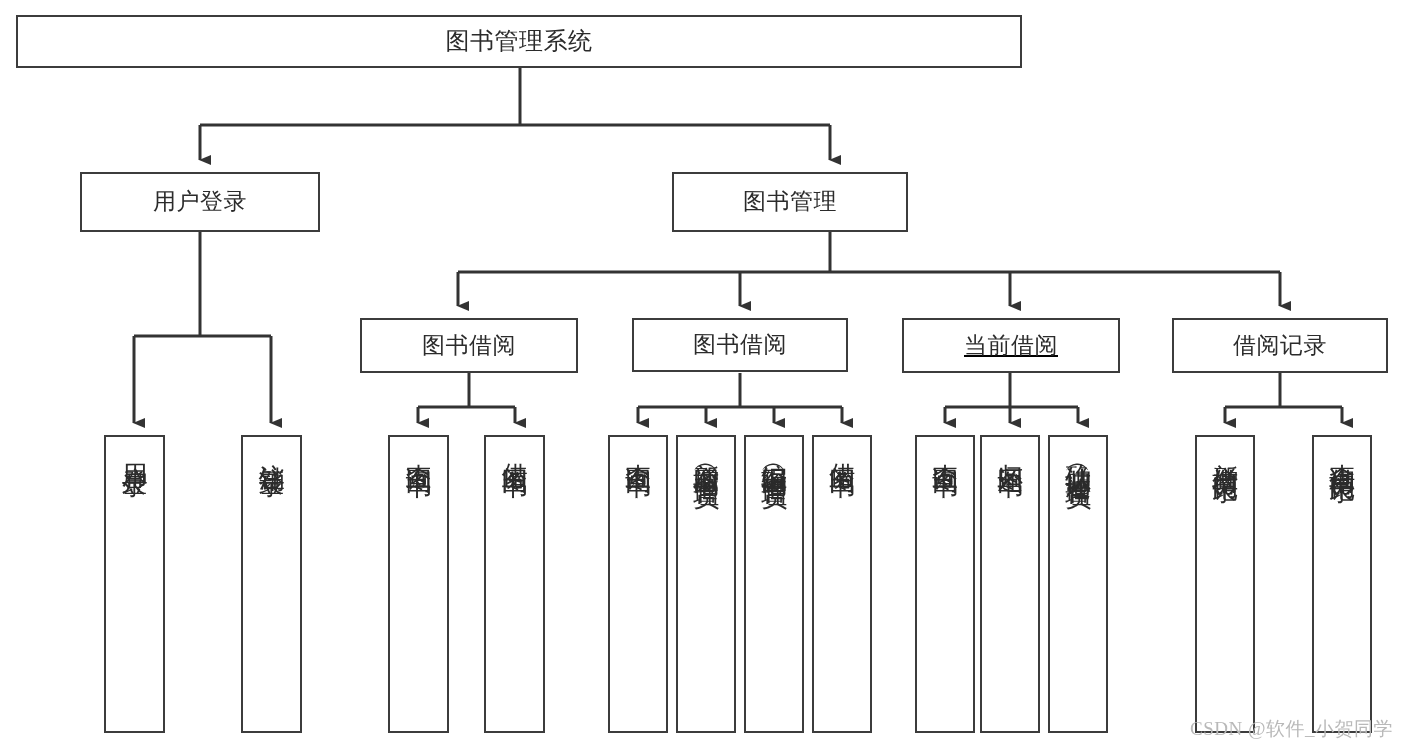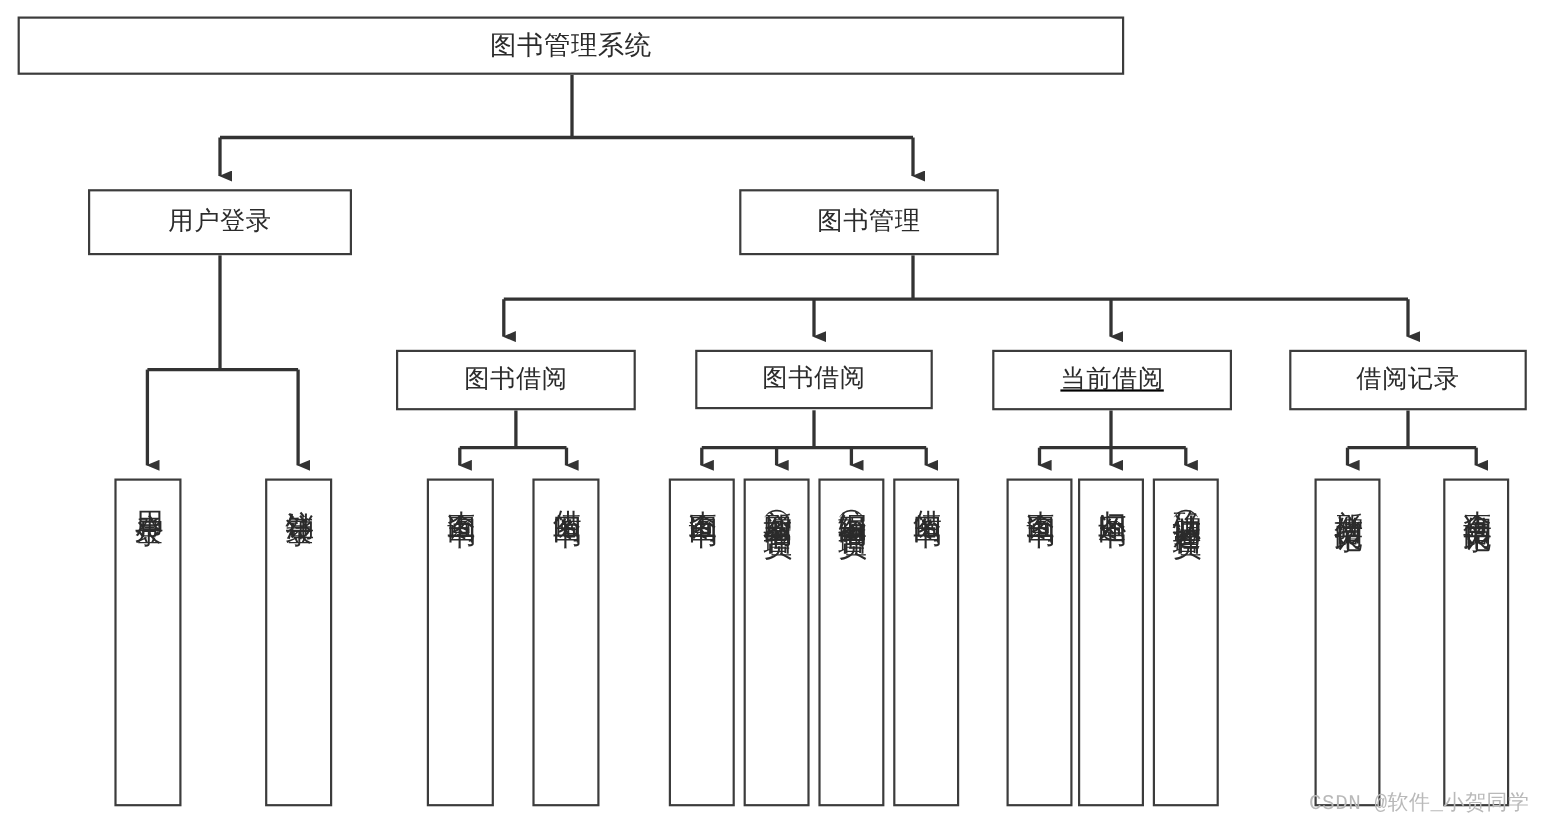--- a/index.html
+++ b/index.html
@@ -61,21 +61,21 @@
     line-height: 1.05;
     letter-spacing: 3px;
     white-space: nowrap;
   }
   .watermark {
     position: absolute;
     color: #b9b9b9;
     font-size: 19px;
     letter-spacing: 0.5px;
     white-space: nowrap;
-    font-family: Liberation Mono, monospace;
+    font-family: Liberation Serif, serif;
   }
 </style>
 </head>
 <body>
 
 <div id="canvas">
 
   <svg class="wires" viewBox="0 0 1405 747">
     <defs>
       <marker id="arw" markerWidth="10" markerHeight="12" refX="5" refY="11" orient="auto" markerUnits="userSpaceOnUse">

